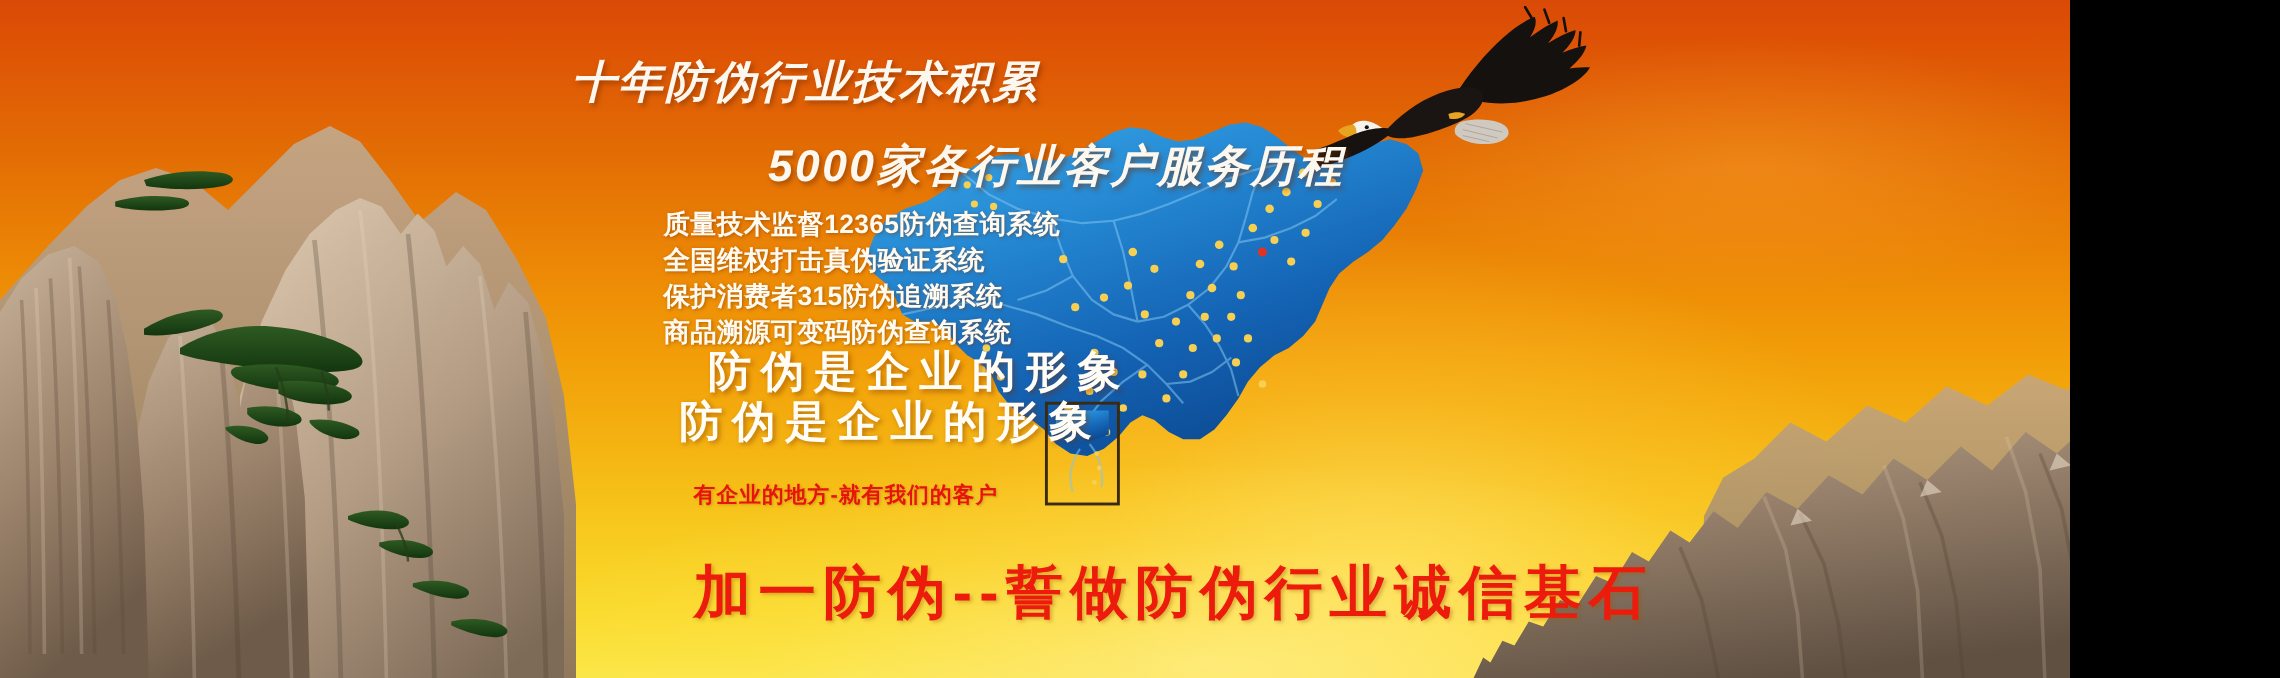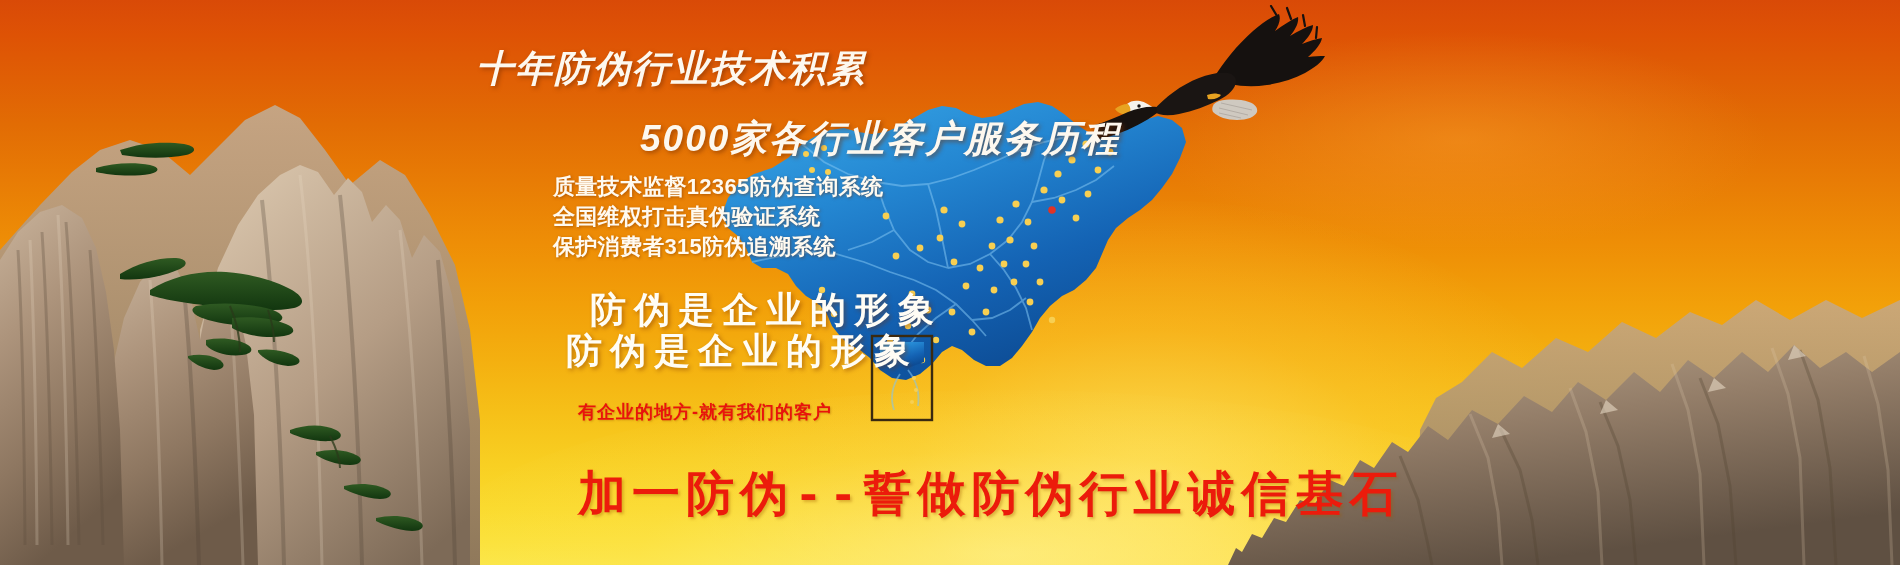--- a/index.html
+++ b/index.html
@@ -1,17 +1,17 @@
 <!DOCTYPE html>
 <html><head>
 <meta charset="utf-8">
 <style>
   html,body{margin:0;padding:0;background:#000;}
   #banner{
-    position:relative;width:1900px;height:565px;overflow:hidden;
+    position:relative;width:1725px;height:565px;overflow:hidden;
     font-family:"Liberation Sans","DejaVu Sans",sans-serif;
     
     background:linear-gradient(to bottom,
         #d94a07 0%, #de5205 6%, #e05f05 14%, #e26c04 22%,
         #e87c05 32%, #ee8e06 43%, #f2a009 54%, #f4b010 64%,
         #f6c018 73%, #f8cf22 82%, #fada2c 90%, #fbe23a 96%, #fbe748 100%);
     text-align:center;
   }
 
   
@@ -52,21 +52,21 @@
   #sys1{top:186px;}
   #sys2{top:216px;}
   #sys3{top:246px;}
   .slogan{font-size:36px;font-weight:bold;color:#fffdf5;letter-spacing:8px;
       text-shadow:2px 2px 4px rgba(120,45,0,.45);}
   #slg0{left:590px;top:286px;}
   #slg1{left:566px;top:327px;}
   #redline{left:578px;top:400px;font-size:18px;font-weight:bold;color:#e8140c;letter-spacing:1px;
       text-shadow:1px 1px 2px rgba(150,80,0,.35);}
   #bigred{left:578px;top:462px;font-size:48px;font-weight:bold;color:#ec1b0b;letter-spacing:6px;
-      font-family:Liberation Mono, monospace;
+      font-family:Liberation Sans, sans-serif;
       text-shadow:2px 2px 3px rgba(160,90,0,.35);}
 </style>
 </head>
 <body>
 
 <div id="banner">
 
   <div class="glow" id="glow-haze"></div>
   <div class="glow" id="glow-main"></div>
   <div class="glow" id="glow-low"></div>
@@ -359,20 +359,21 @@
       </g>
     </svg>
   </div>
 
   <div class="txt" id="h1">十年防伪行业技术积累</div>
   <div class="txt" id="h2">5000家各行业客户服务历程</div>
 
   <div class="txt sysline" id="sys0">质量技术监督12365防伪查询系统</div>
   <div class="txt sysline" id="sys1">全国维权打击真伪验证系统</div>
   <div class="txt sysline" id="sys2">保护消费者315防伪追溯系统</div>
+  <div class="txt sysline" id="sys3">商品溯源可变码防伪查询系统</div>
 
   <div class="txt slogan" id="slg0">防伪是企业的形象</div>
   <div class="txt slogan" id="slg1">防伪是企业的形象</div>
 
   <div class="txt" id="redline">有企业的地方-就有我们的客户</div>
   <div class="txt" id="bigred">加一防伪--誓做防伪行业诚信基石</div>
 
 </div>
 
 </body></html>

